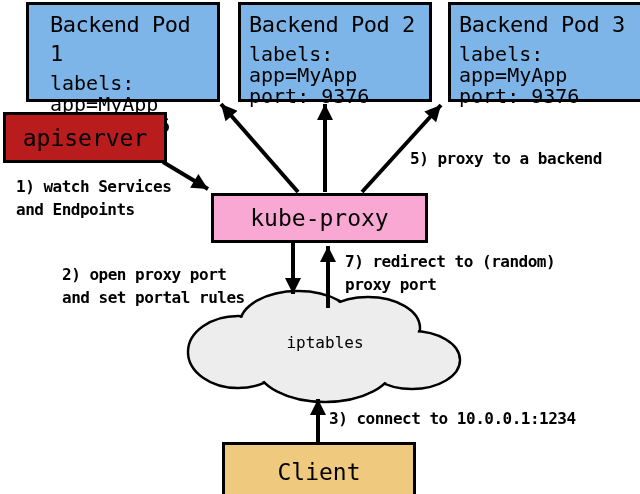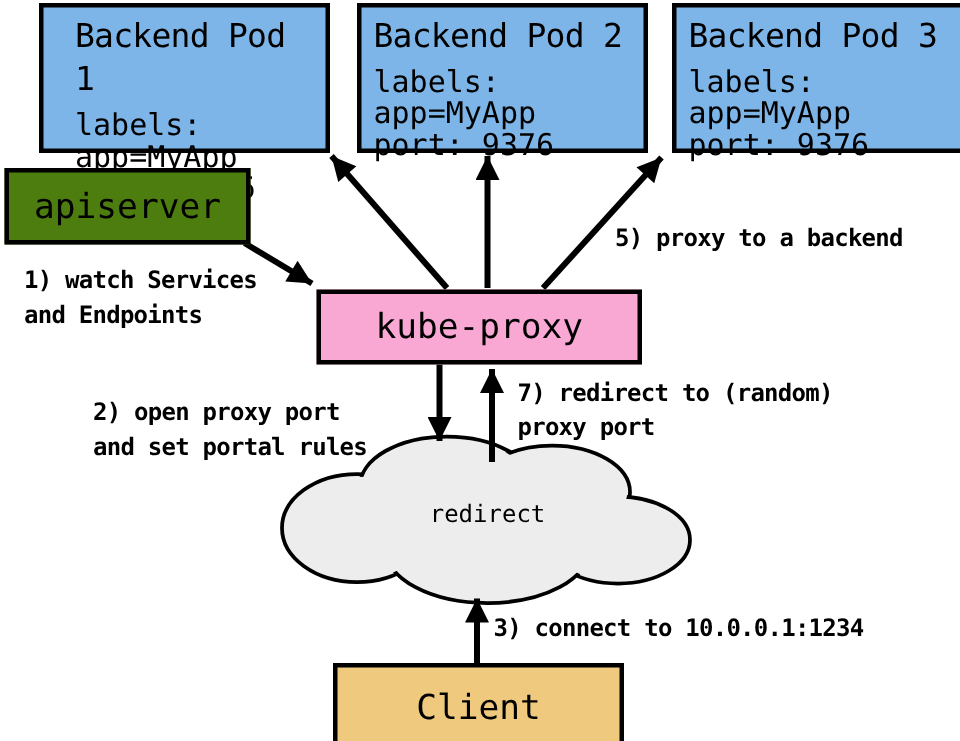--- a/index.html
+++ b/index.html
@@ -10,21 +10,21 @@
   #arrow-layer{position:absolute;left:0;top:0;}
   .box{position:absolute;box-sizing:border-box;border:3px solid #000;}
   .pod{background:#7EB5E8;top:2px;width:194px;height:100px;padding:5px 8px;}
   #pod-1{left:26px;padding-left:21px;}
   #pod-2{left:238px;}
   #pod-3{left:448px;width:198px;}
   .pod-title{font-size:22px;line-height:29px;letter-spacing:-0.5px;}
   .pod-line{font-size:20px;line-height:21px;}
   .pod-line.first{margin-top:5px;}
   .node{display:flex;align-items:center;justify-content:center;font-size:23px;}
-  #apiserver-box{left:3px;top:112px;width:164px;height:51px;background:#4d7c0f;}
+  #apiserver-box{left:3px;top:112px;width:164px;height:51px;background:#b91c1c;}
   #kube-proxy-box{left:211px;top:193px;width:217px;height:50px;background:#f9a8d4;}
   #client-box{left:222px;top:442px;width:194px;height:60px;background:#EFC97E;}
   .step{
     position:absolute;font-weight:bold;font-size:16px;line-height:23px;
     white-space:pre-line;letter-spacing:-0.5px;
   }
   #step-1{left:16px;top:175px;}
   #step-2{left:62px;top:263px;}
   #step-3{left:329px;top:407px;}
   #step-4{left:345px;top:250px;}
@@ -93,21 +93,21 @@
   <div class="box node" id="apiserver-box">
     <span>apiserver</span>
   </div>
   <div class="box node" id="kube-proxy-box">
     <span>kube-proxy</span>
   </div>
   <div class="box node" id="client-box">
     <span>Client</span>
   </div>
 
-  <div id="iptables-label">redirect</div>
+  <div id="iptables-label">iptables</div>
 
   <div class="step" id="step-1">1) watch Services
 and Endpoints</div>
   <div class="step" id="step-2">2) open proxy port
 and set portal rules</div>
   <div class="step" id="step-3">3) connect to 10.0.0.1:1234</div>
   <div class="step" id="step-4">7) redirect to (random)
 proxy port</div>
   <div class="step" id="step-5">5) proxy to a backend</div>
 

